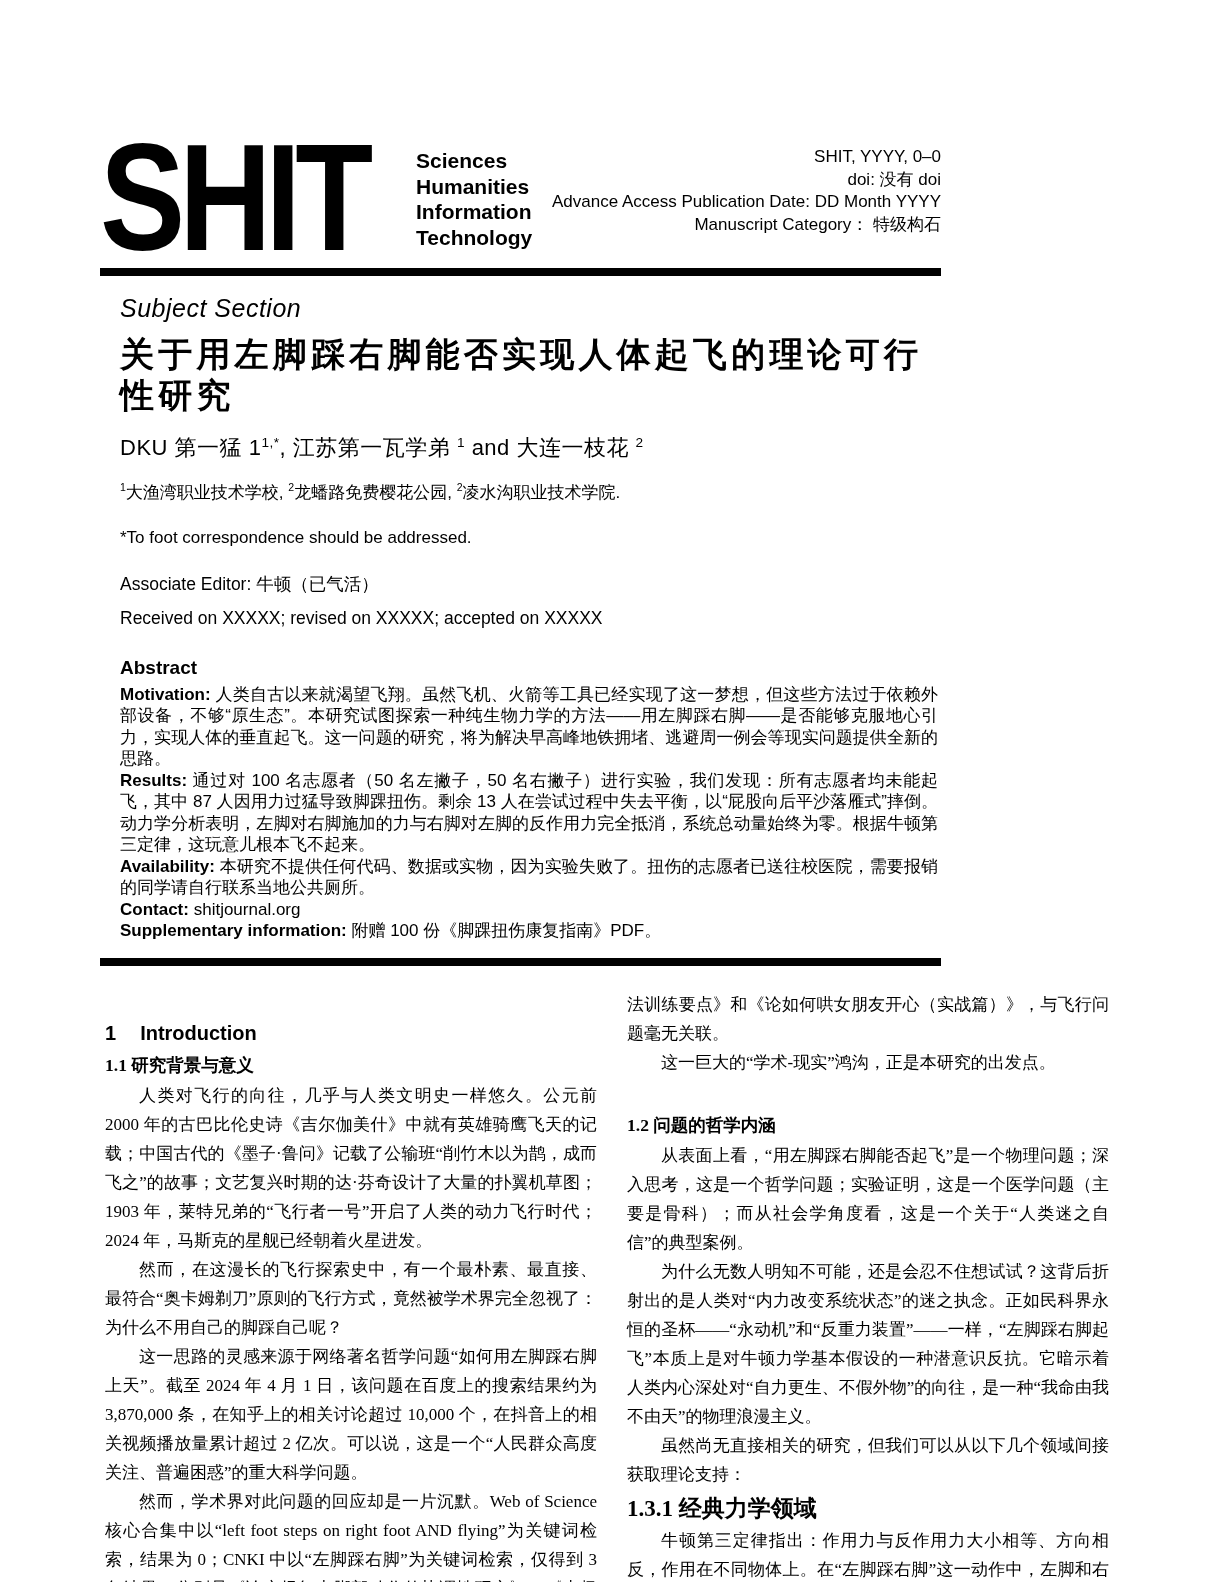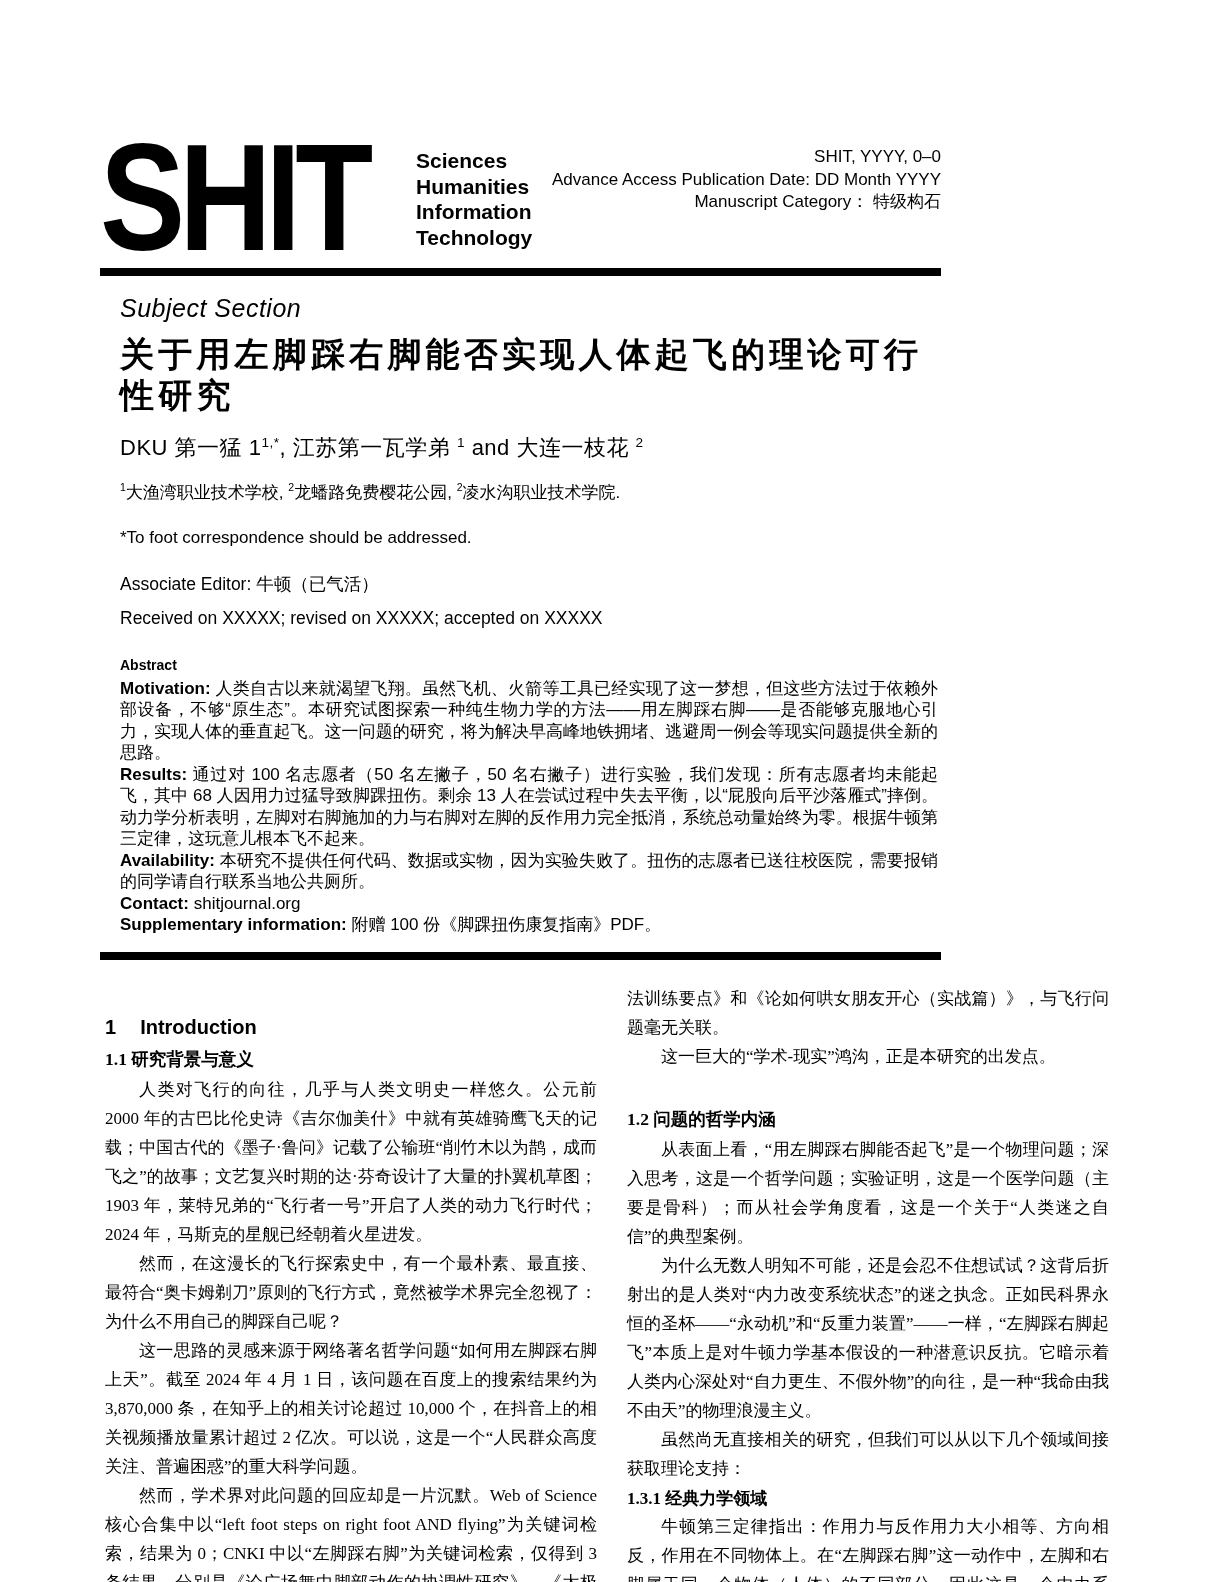--- a/index.html
+++ b/index.html
@@ -68,21 +68,21 @@
     width: 824px;
   }
   .byline { font-size: 22px; margin-top: 16px; letter-spacing: 0.5px; }
   .byline sup, .affils sup { font-size: 62%; }
   .affils { font-size: 17px; margin-top: 18px; }
   .corresp { font-size: 17px; margin-top: 24px; }
   .editor { font-size: 17.5px; margin-top: 24px; }
   .received { font-size: 17.5px; margin-top: 12px; }
   
   .abstract { margin: 28px 0 0 120px; width: 818px; font-size: 17px; }
-  .abstract-h { font-size: 14px; font-weight: bold; margin-bottom: 5px; }
+  .abstract-h { font-size: 19px; font-weight: bold; margin-bottom: 5px; }
   .abstract p { line-height: 21.5px; text-align: justify; }
   .abstract .lead { font-weight: bold; }
   
   .columns {
     display: flex;
     gap: 30px;
     margin: 24px 0 0 105px;
     font-family: "Liberation Serif", serif;
     font-size: 17px;
   }
@@ -97,21 +97,21 @@
     margin: 32px 0 8px 0;
   }
   .sec-h1 .num { display: inline-block; margin-right: 24px; }
   .sec-h2 {
     font-size: 17.5px;
     font-weight: bold;
     margin: 2px 0 4px 0;
   }
   .mt-lg { margin-top: 36px !important; }
   .sec-h3 {
-    font-size: 17px;
+    font-size: 23px;
     font-weight: bold;
     margin: 4px 0 2px 0;
   }
 </style>
 </head>
 <body>
 
 <div class="page">
 
   <div class="masthead">
@@ -119,20 +119,21 @@
       <span class="logo-word">SHIT</span>
     </div>
     <div class="logo-text">
       <div>Sciences</div>
       <div>Humanities</div>
       <div>Information</div>
       <div>Technology</div>
     </div>
     <div class="masthead-meta">
       <div>SHIT, YYYY, 0–0</div>
+      <div>doi: 没有 doi</div>
       <div>Advance Access Publication Date: DD Month YYYY</div>
       <div>Manuscript Category： 特级构石</div>
     </div>
   </div>
   <div class="rule rule-1"></div>
 
   <div class="article-head">
     <div class="subject">Subject Section</div>
     <div class="paper-title">关于用左脚踩右脚能否实现人体起飞的理论可行性研究</div>
     <div class="byline">
@@ -142,21 +143,21 @@
       <sup>1</sup><span>大渔湾职业技术学校, </span><sup>2</sup><span>龙蟠路免费樱花公园, </span><sup>2</sup><span>凌水沟职业技术学院.</span>
     </div>
     <div class="corresp">*To foot correspondence should be addressed.</div>
     <div class="editor">Associate Editor: 牛顿（已气活）</div>
     <div class="received">Received on XXXXX; revised on XXXXX; accepted on XXXXX</div>
   </div>
 
   <div class="abstract">
     <div class="abstract-h">Abstract</div>
     <p><span class="lead">Motivation:</span><span> 人类自古以来就渴望飞翔。虽然飞机、火箭等工具已经实现了这一梦想，但这些方法过于依赖外部设备，不够“原生态”。本研究试图探索一种纯生物力学的方法——用左脚踩右脚——是否能够克服地心引力，实现人体的垂直起飞。这一问题的研究，将为解决早高峰地铁拥堵、逃避周一例会等现实问题提供全新的思路。</span></p>
-    <p><span class="lead">Results:</span><span> 通过对 100 名志愿者（50 名左撇子，50 名右撇子）进行实验，我们发现：所有志愿者均未能起飞，其中 68 人因用力过猛导致脚踝扭伤。剩余 13 人在尝试过程中失去平衡，以“屁股向后平沙落雁式”摔倒。动力学分析表明，左脚对右脚施加的力与右脚对左脚的反作用力完全抵消，系统总动量始终为零。根据牛顿第三定律，这玩意儿根本飞不起来。</span></p>
+    <p><span class="lead">Results:</span><span> 通过对 100 名志愿者（50 名左撇子，50 名右撇子）进行实验，我们发现：所有志愿者均未能起飞，其中 87 人因用力过猛导致脚踝扭伤。剩余 13 人在尝试过程中失去平衡，以“屁股向后平沙落雁式”摔倒。动力学分析表明，左脚对右脚施加的力与右脚对左脚的反作用力完全抵消，系统总动量始终为零。根据牛顿第三定律，这玩意儿根本飞不起来。</span></p>
     <p><span class="lead">Availability:</span><span> 本研究不提供任何代码、数据或实物，因为实验失败了。扭伤的志愿者已送往校医院，需要报销的同学请自行联系当地公共厕所。</span></p>
     <p><span class="lead">Contact:</span><span> shitjournal.org</span></p>
     <p><span class="lead">Supplementary information:</span><span> 附赠 100 份《脚踝扭伤康复指南》PDF。</span></p>
   </div>
 
   <div class="rule rule-2"></div>
 
   <div class="columns">
     <div class="col-left">
       <div class="sec-h1">

